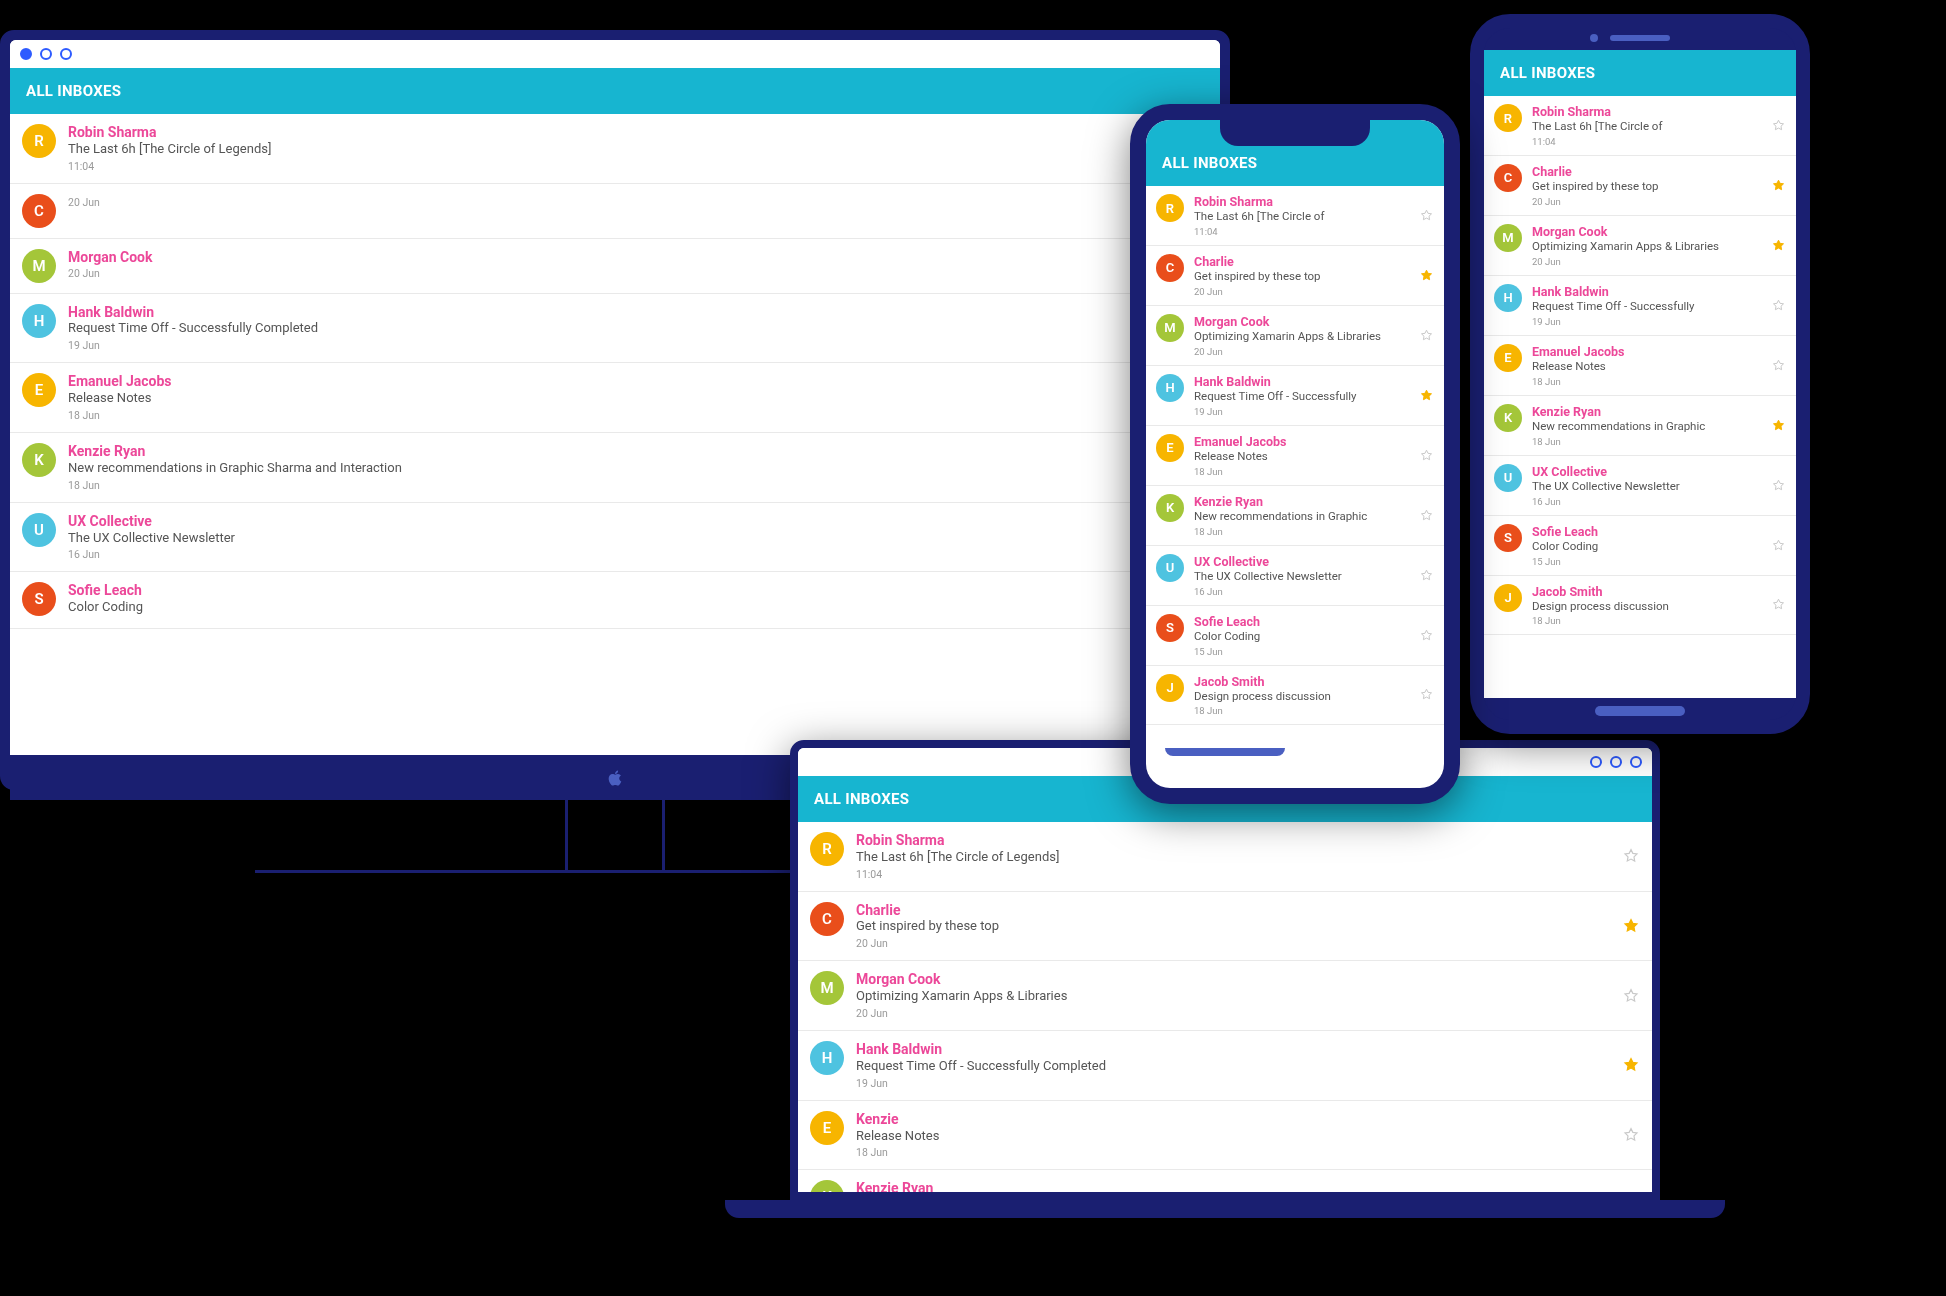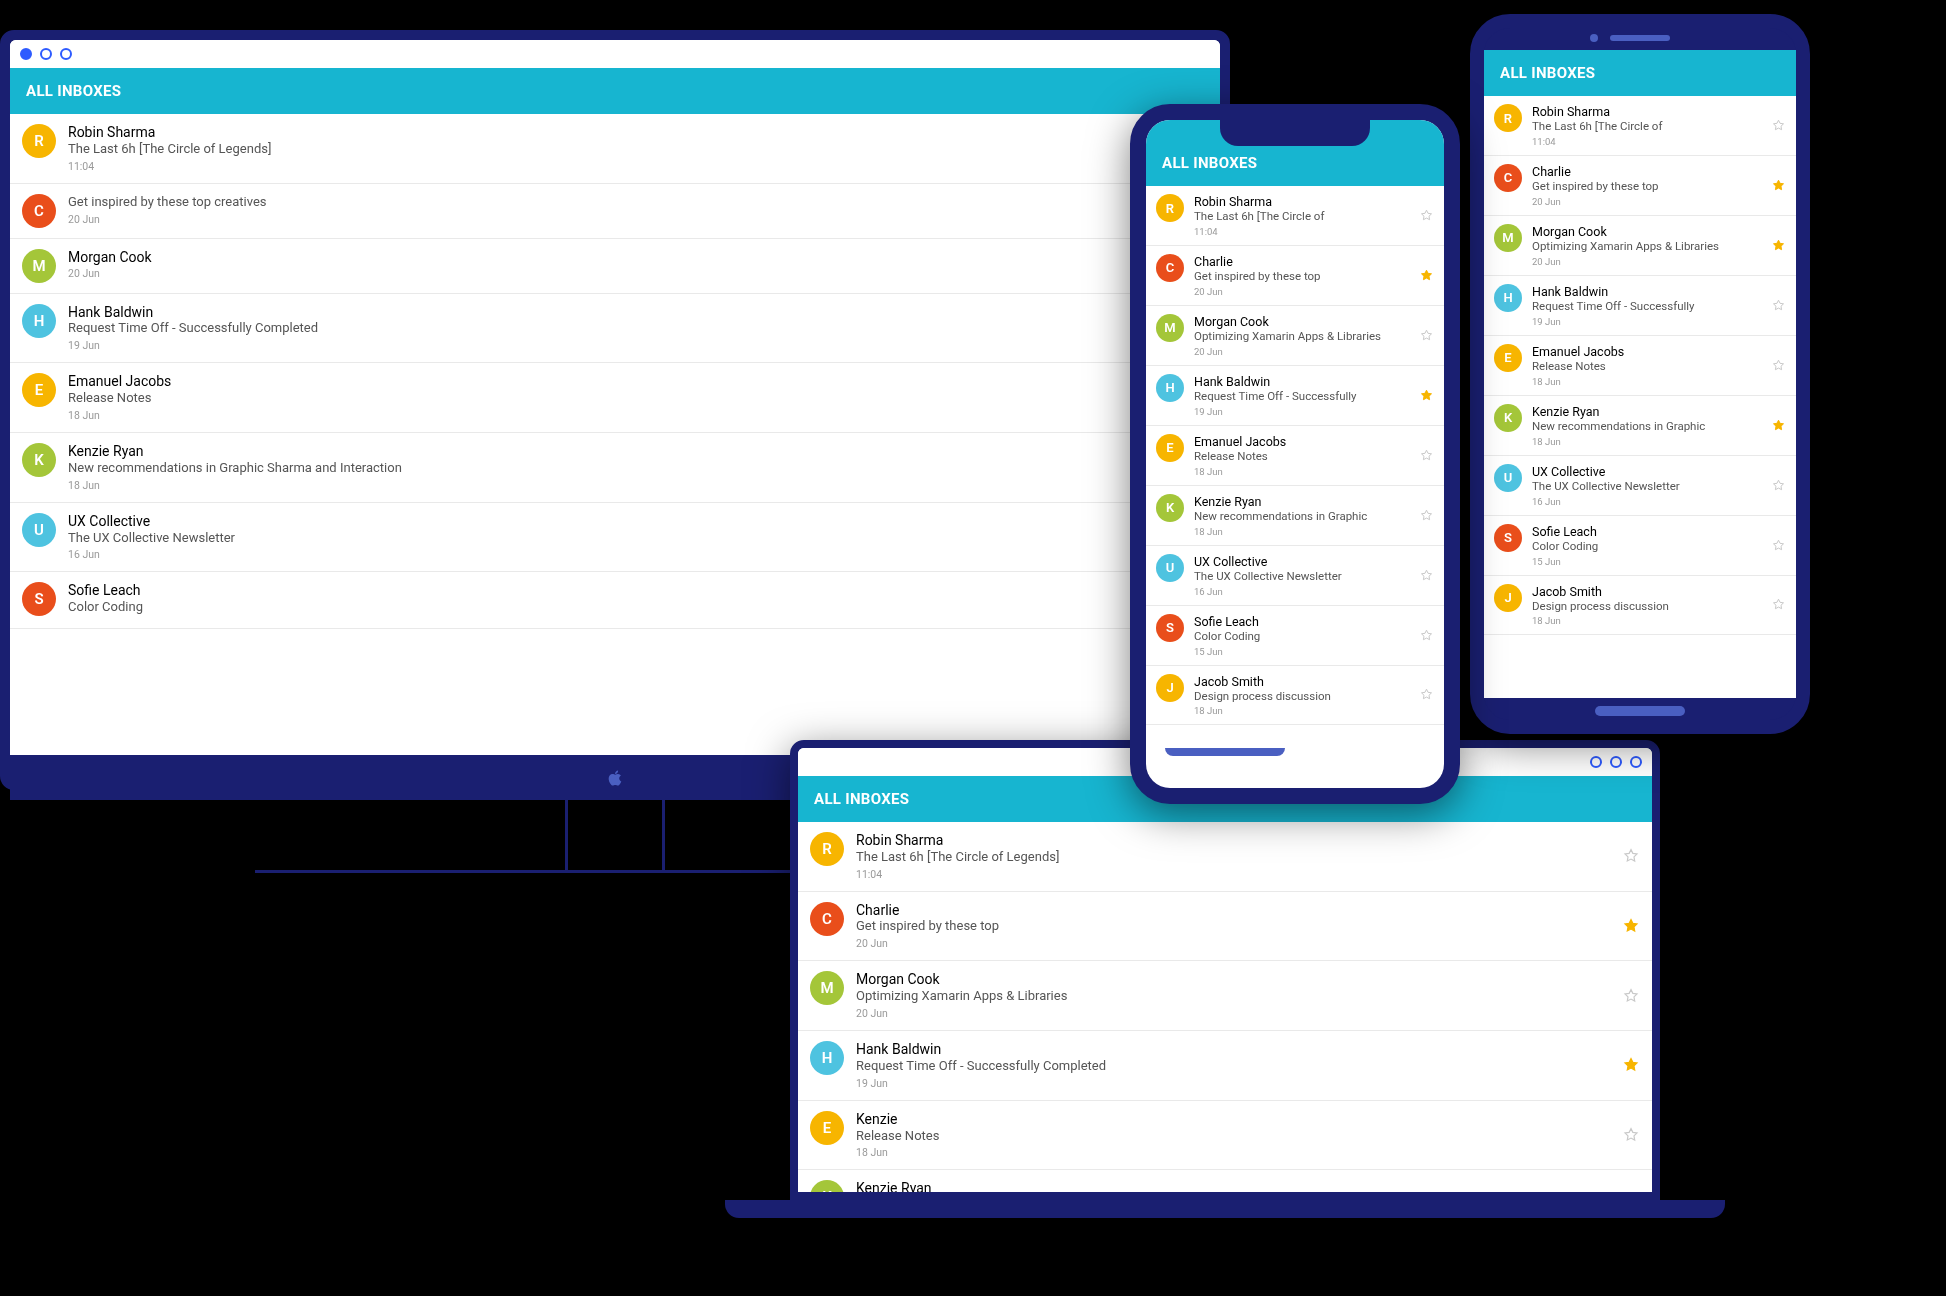--- a/index.html
+++ b/index.html
@@ -228,23 +228,23 @@
       display: flex;
       align-items: center;
       justify-content: center;
       font-weight: 600;
       font-size: 15px;
       flex-shrink: 0;
     }
     .avatar.small { width: 28px; height: 28px; font-size: 13px; }
     .mail-body { flex: 1; min-width: 0; }
     .sender {
-      font-weight: 400;
+      font-weight: 700;
       font-size: 14px;
-      color: #000000;
+      color: #ec4899;
       line-height: 1.2;
     }
     .sender.small { font-size: 12.5px; }
     .subject {
       font-size: 13px;
       color: #555;
       line-height: 1.3;
       white-space: nowrap;
       overflow: hidden;
       text-overflow: ellipsis;
@@ -284,21 +284,20 @@
       <div class="mail-body">
         <div class="sender">Robin Sharma</div>
         <div class="subject">The Last 6h [The Circle of Legends]</div>
         <div class="time">11:04</div>
       </div>
 
     </div>
         <div class="mail-item">
       <div class="avatar" style="background:#e94e1b">C</div>
       <div class="mail-body">
-        <div class="subject">Get inspired by these top creatives</div>
         <div class="time">20 Jun</div>
       </div>
 
     </div>
         <div class="mail-item">
       <div class="avatar" style="background:#a4c639">M</div>
       <div class="mail-body">
         <div class="sender">Morgan Cook</div>
         <div class="time">20 Jun</div>
       </div>

